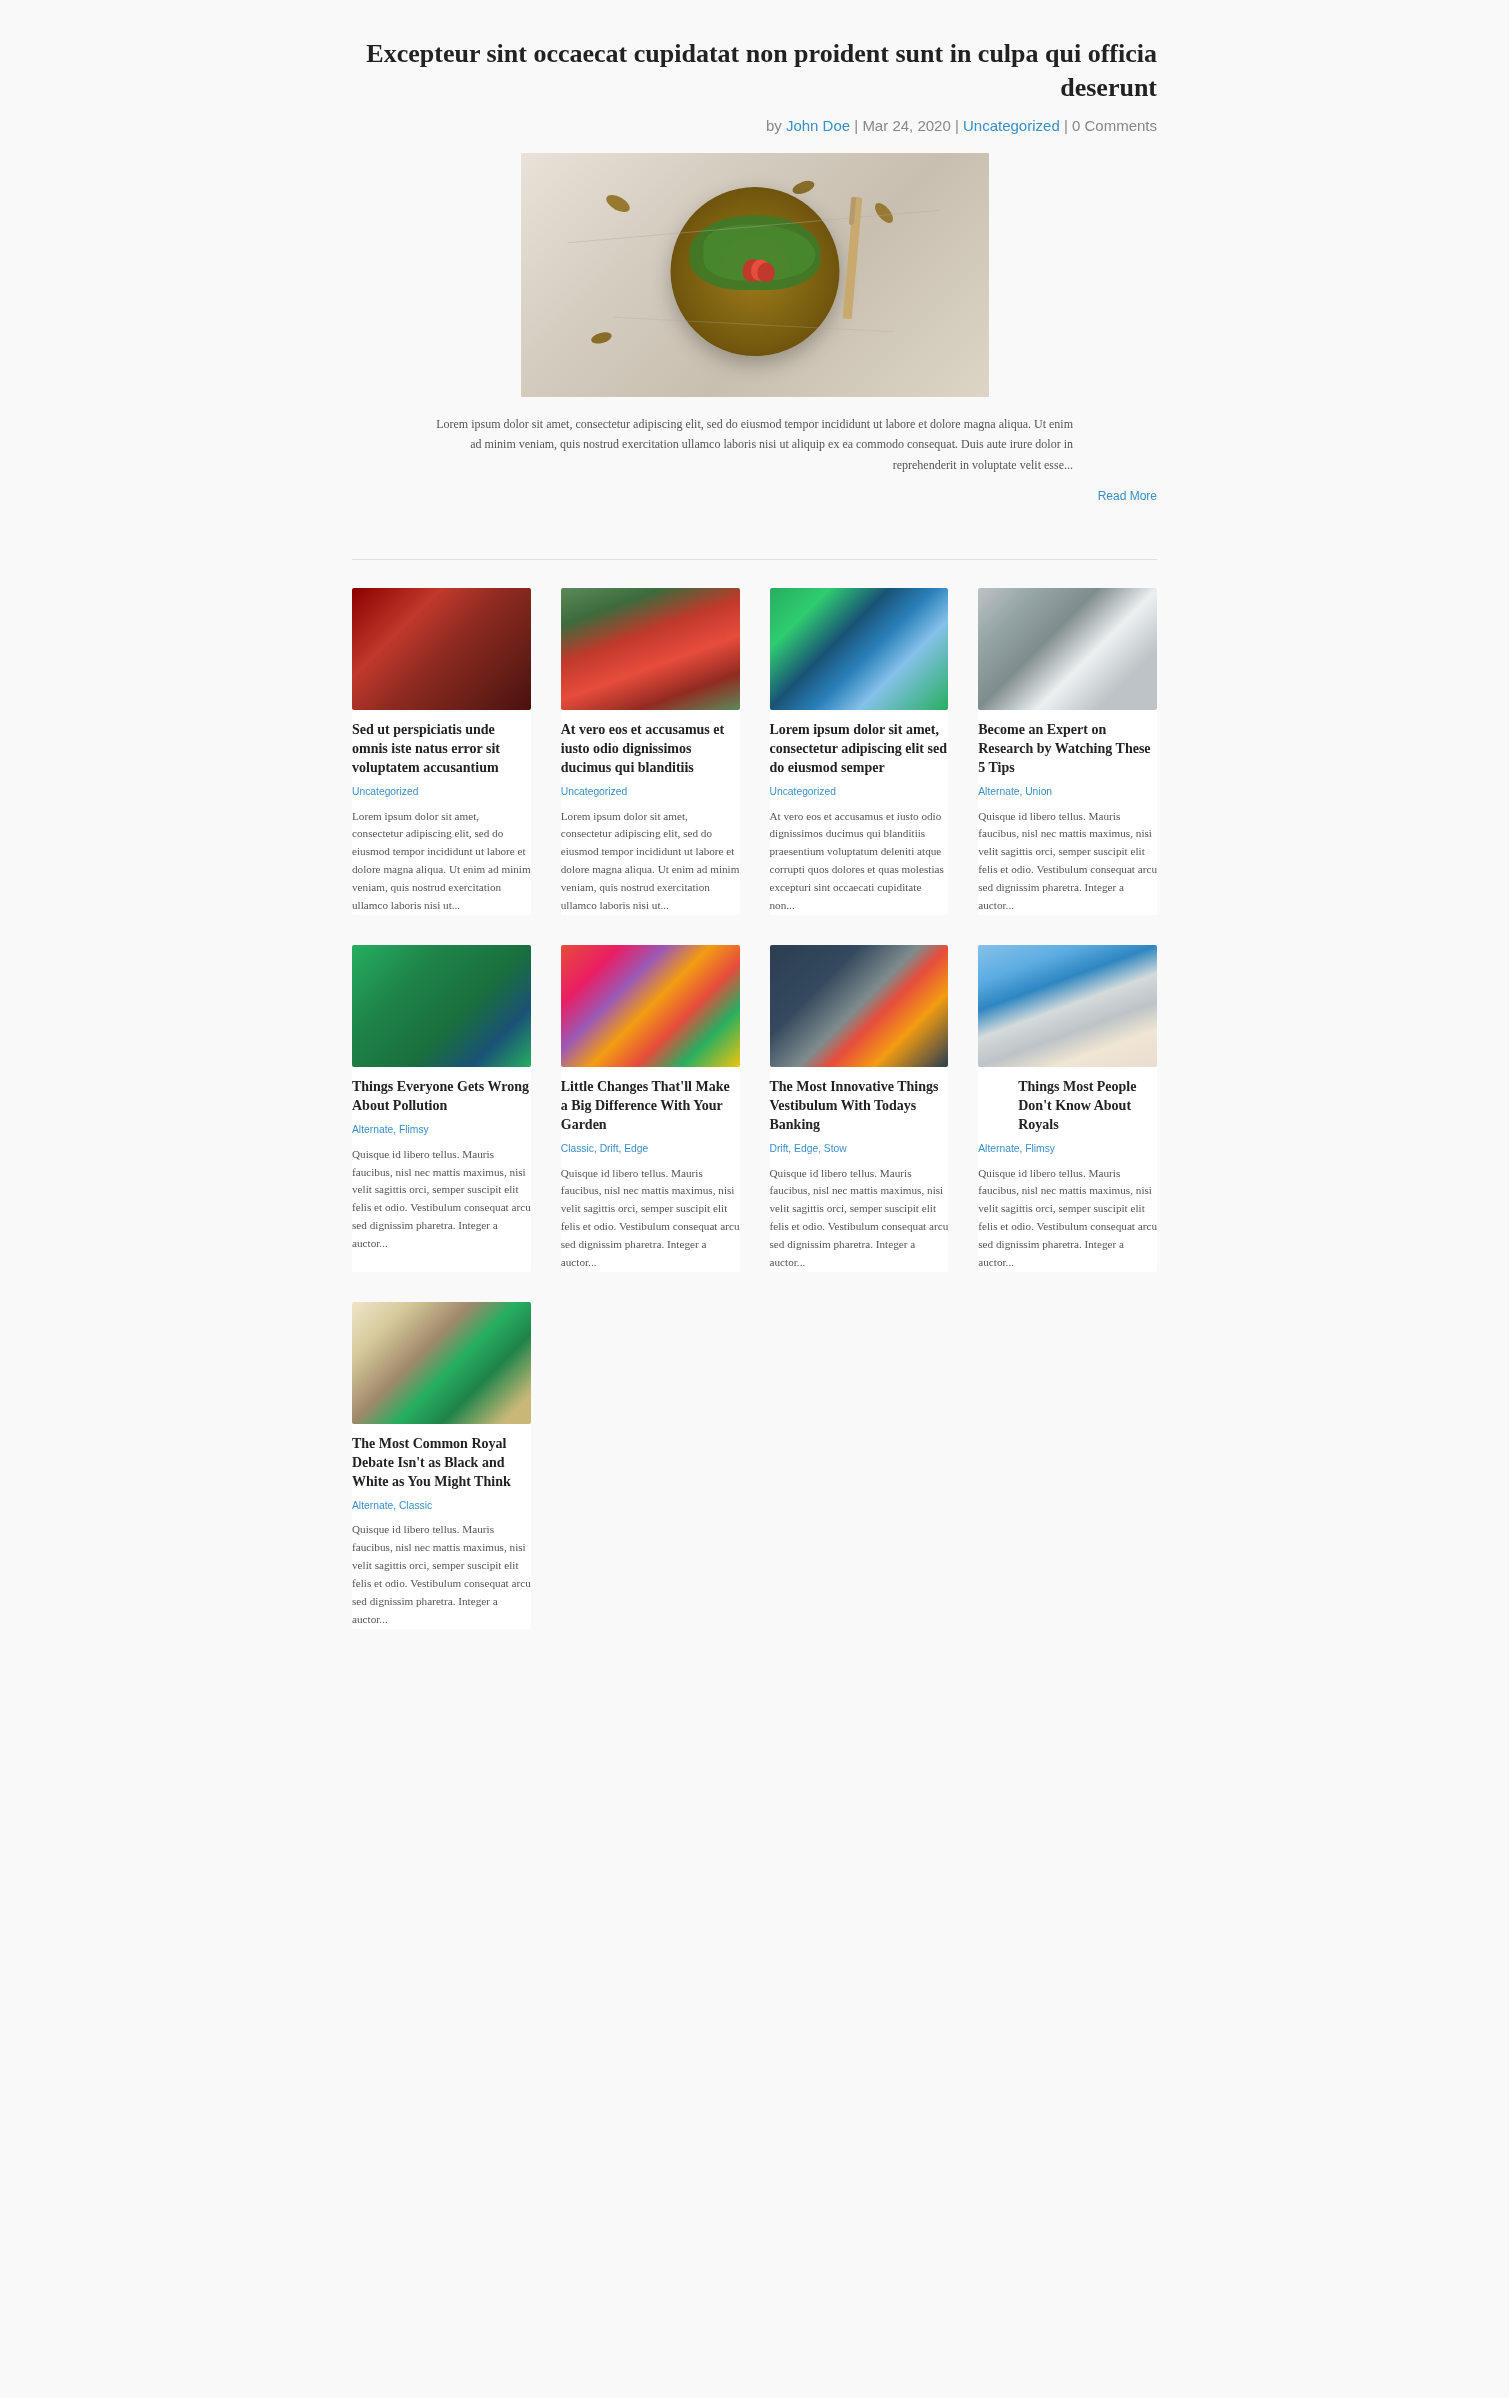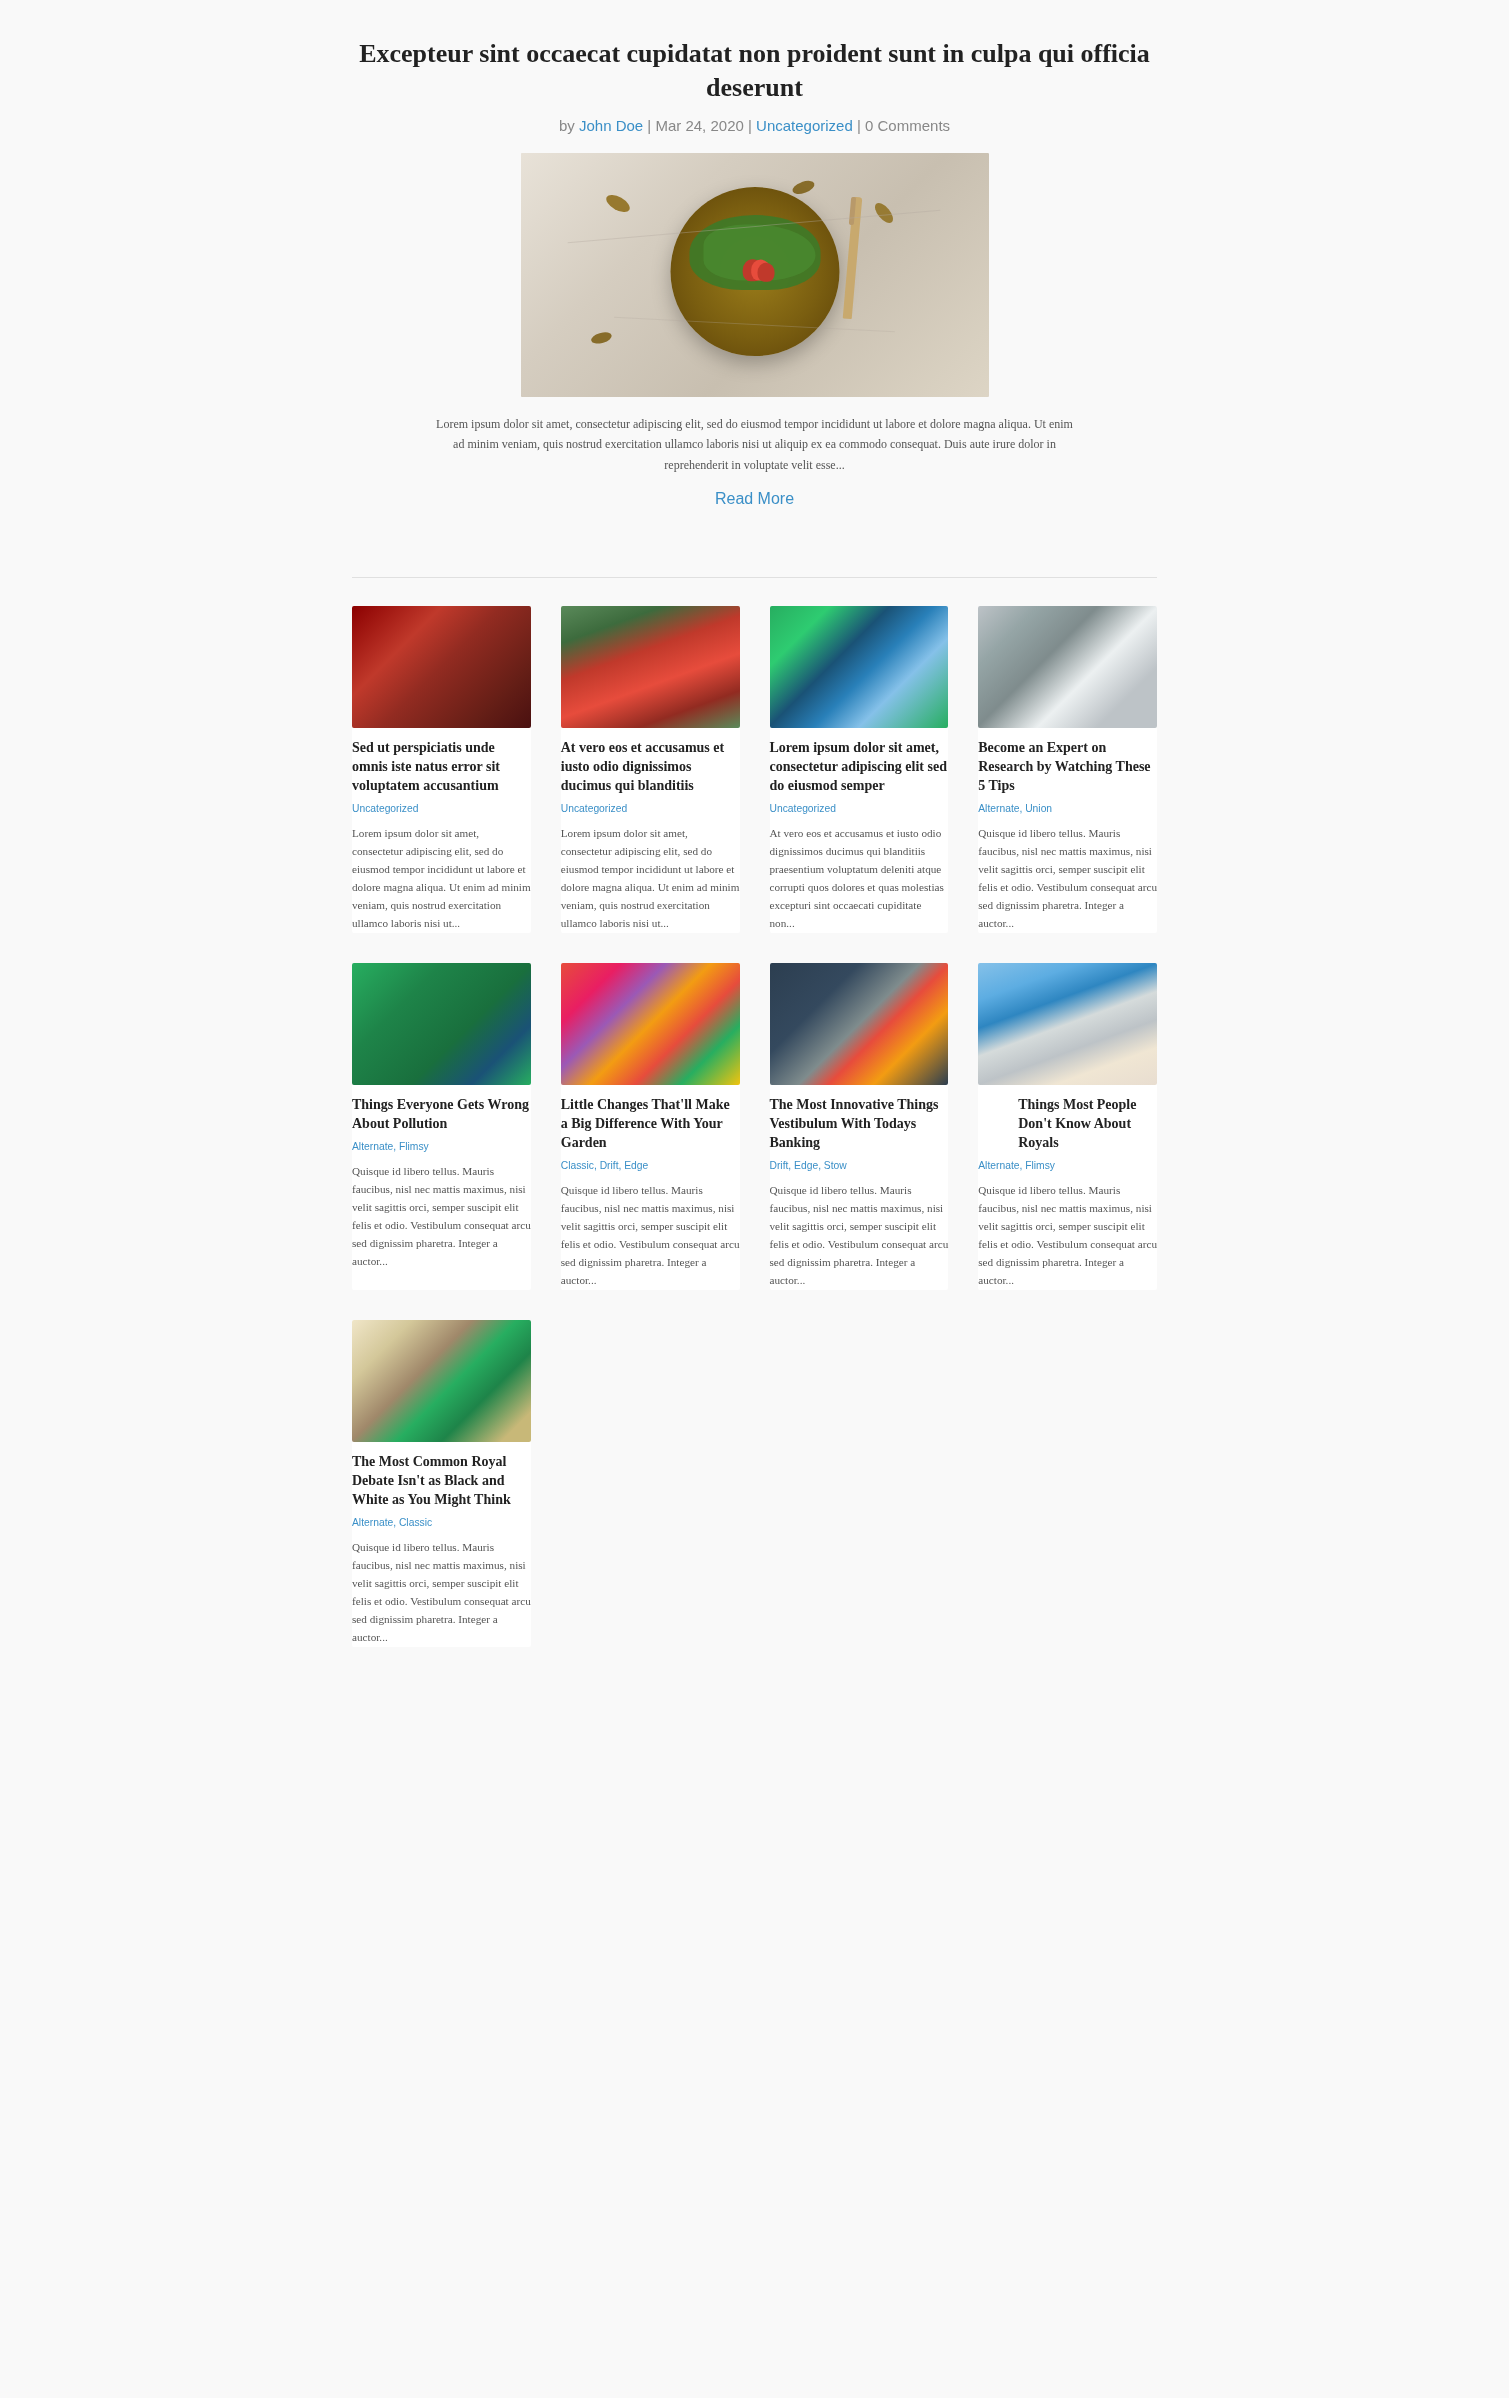--- a/index.html
+++ b/index.html
@@ -11,22 +11,22 @@
       line-height: 1.6;
     }
     .page-wrapper {
       max-width: 843px;
       margin: 0 auto;
       padding: 37px 19px;
     }
 
     
     .featured-post {
-      text-align: center;
-      margin-bottom: 65px;
+      text-align: right;
+      margin-bottom: 52px;
     }
     .featured-title {
       font-size: 26px;
       font-weight: bold;
       color: #222;
       margin-bottom: 9.4px;
       line-height: 1.3;
     }
     .featured-meta {
       font-size: 15px;
@@ -58,21 +58,21 @@
     }
     .featured-excerpt {
       font-size: 12px;
       color: #555;
       max-width: 637px;
       margin: 0 auto 11.2px;
       line-height: 1.7;
     }
     .read-more {
       color: #3a8fc7;
-      font-size: 16px;
+      font-size: 12px;
       text-decoration: none;
       font-family: Arial, sans-serif;
     }
 
     
     .posts-grid {
       display: grid;
       grid-template-columns: repeat(4, 1fr);
       gap: 30px;
       margin-bottom: 37px;

